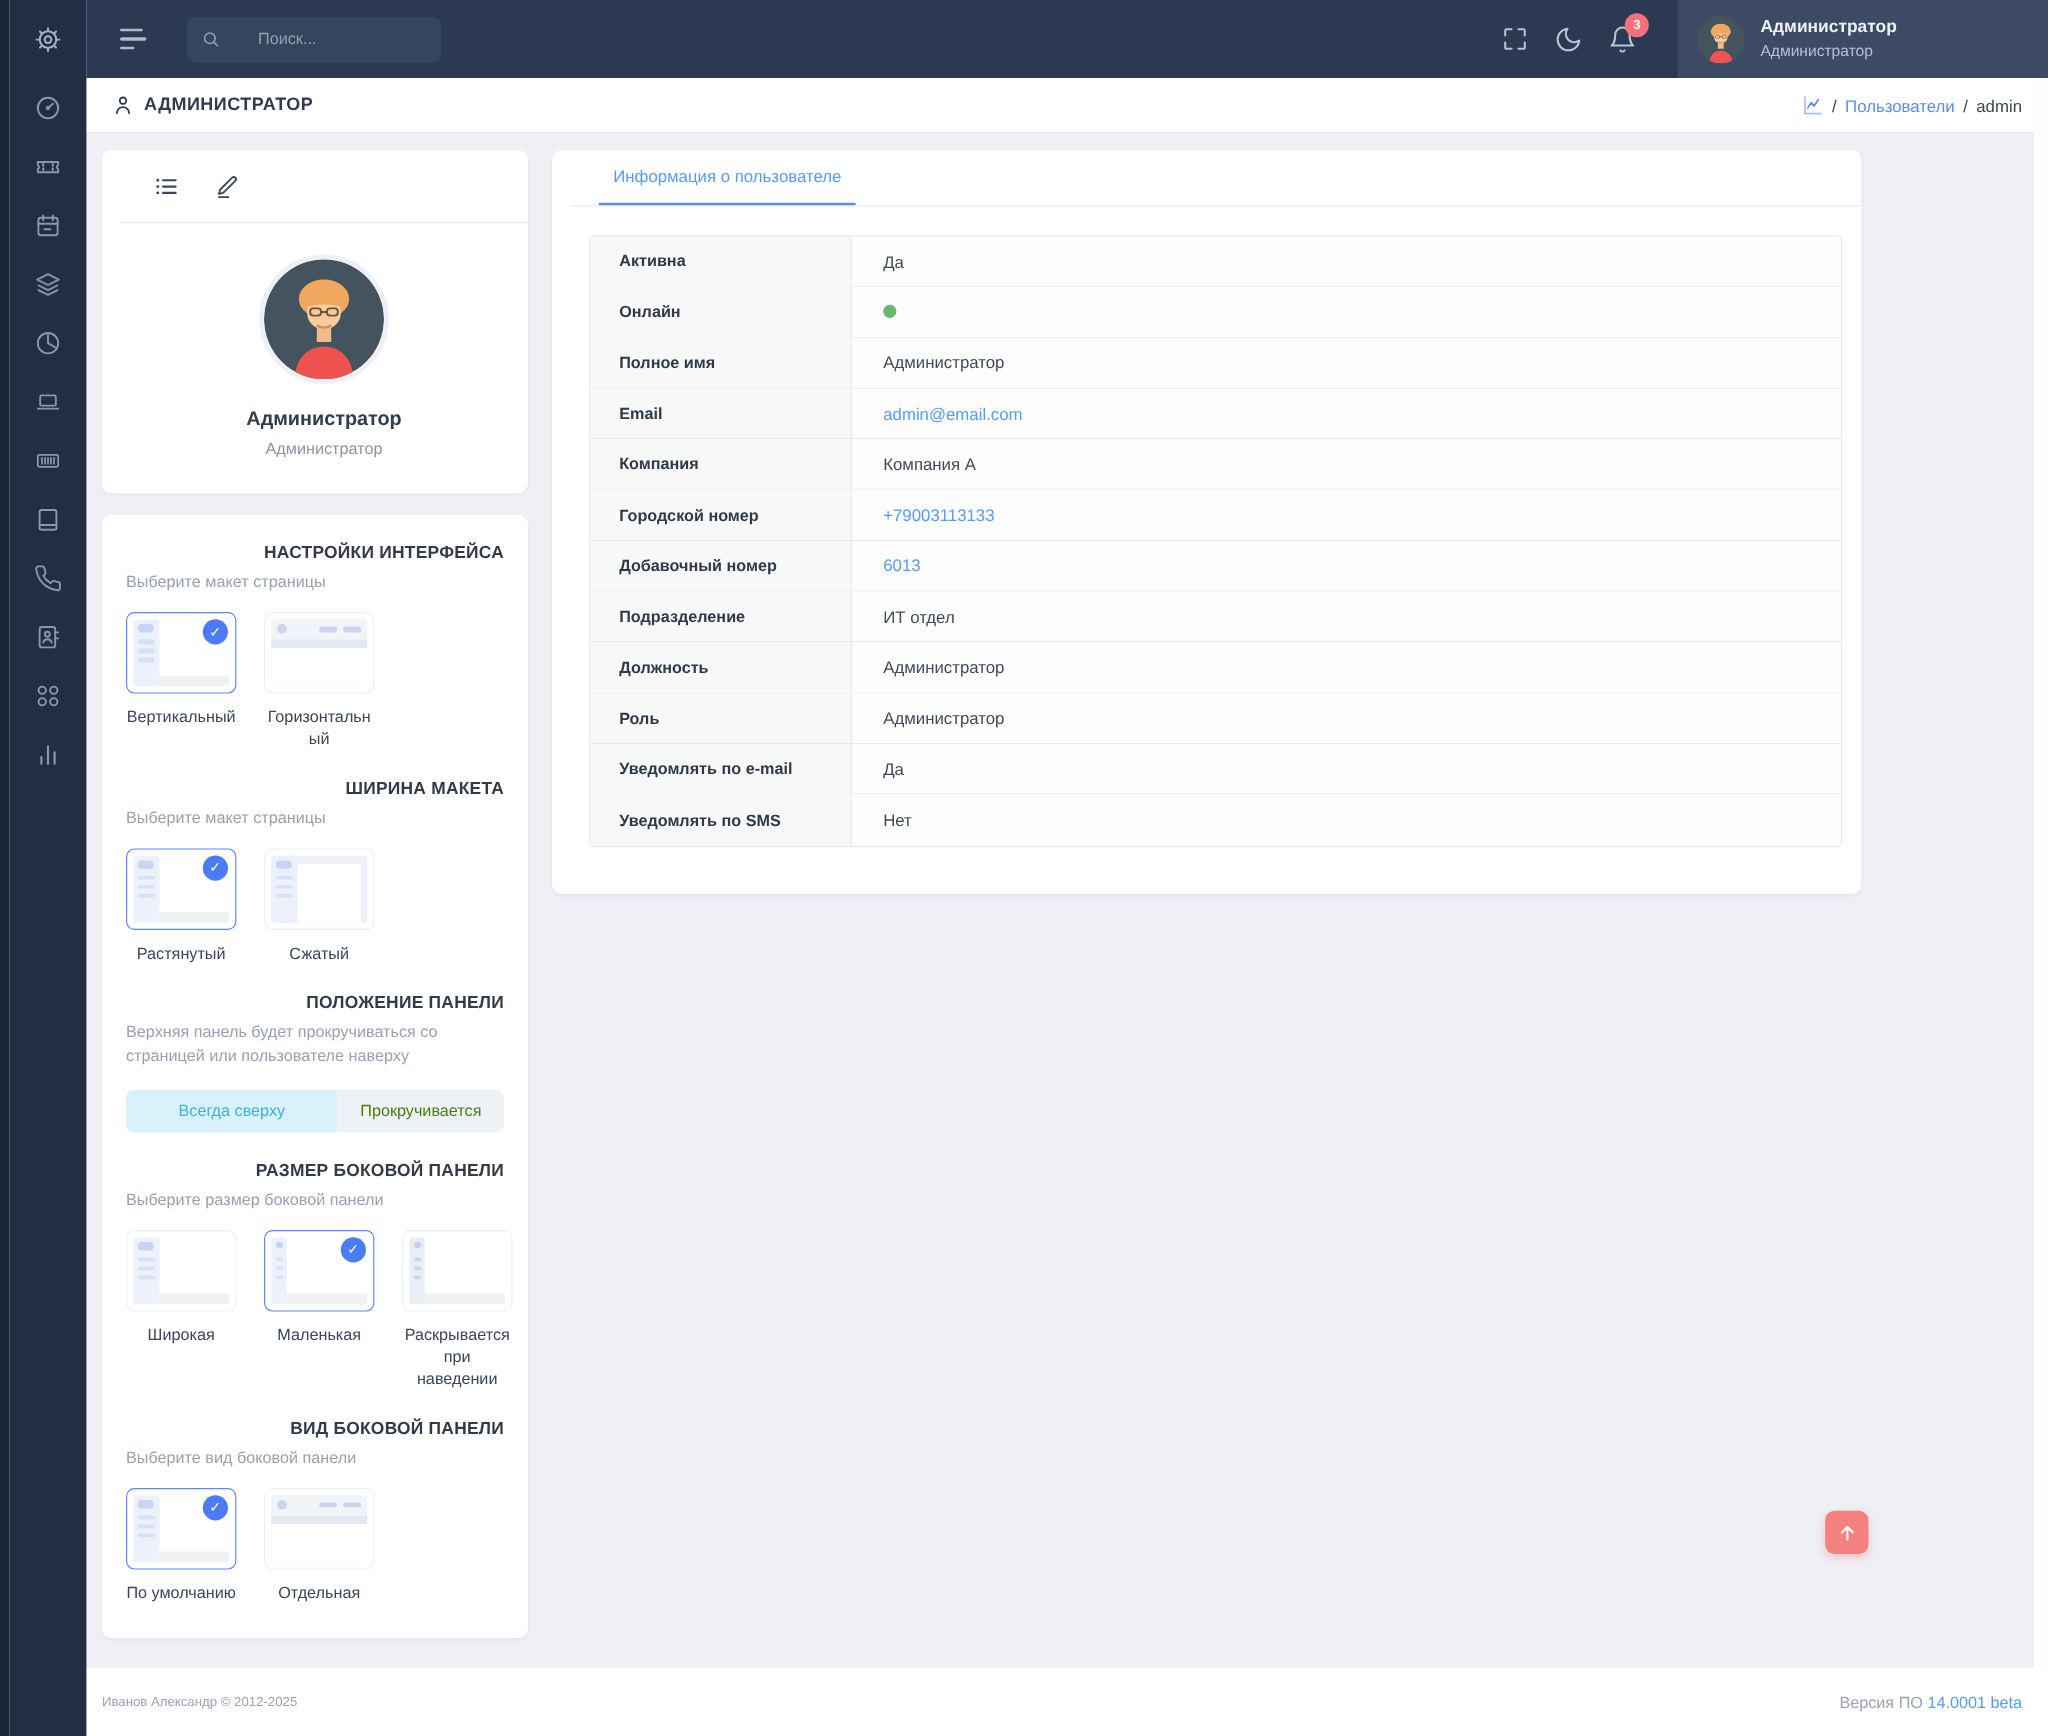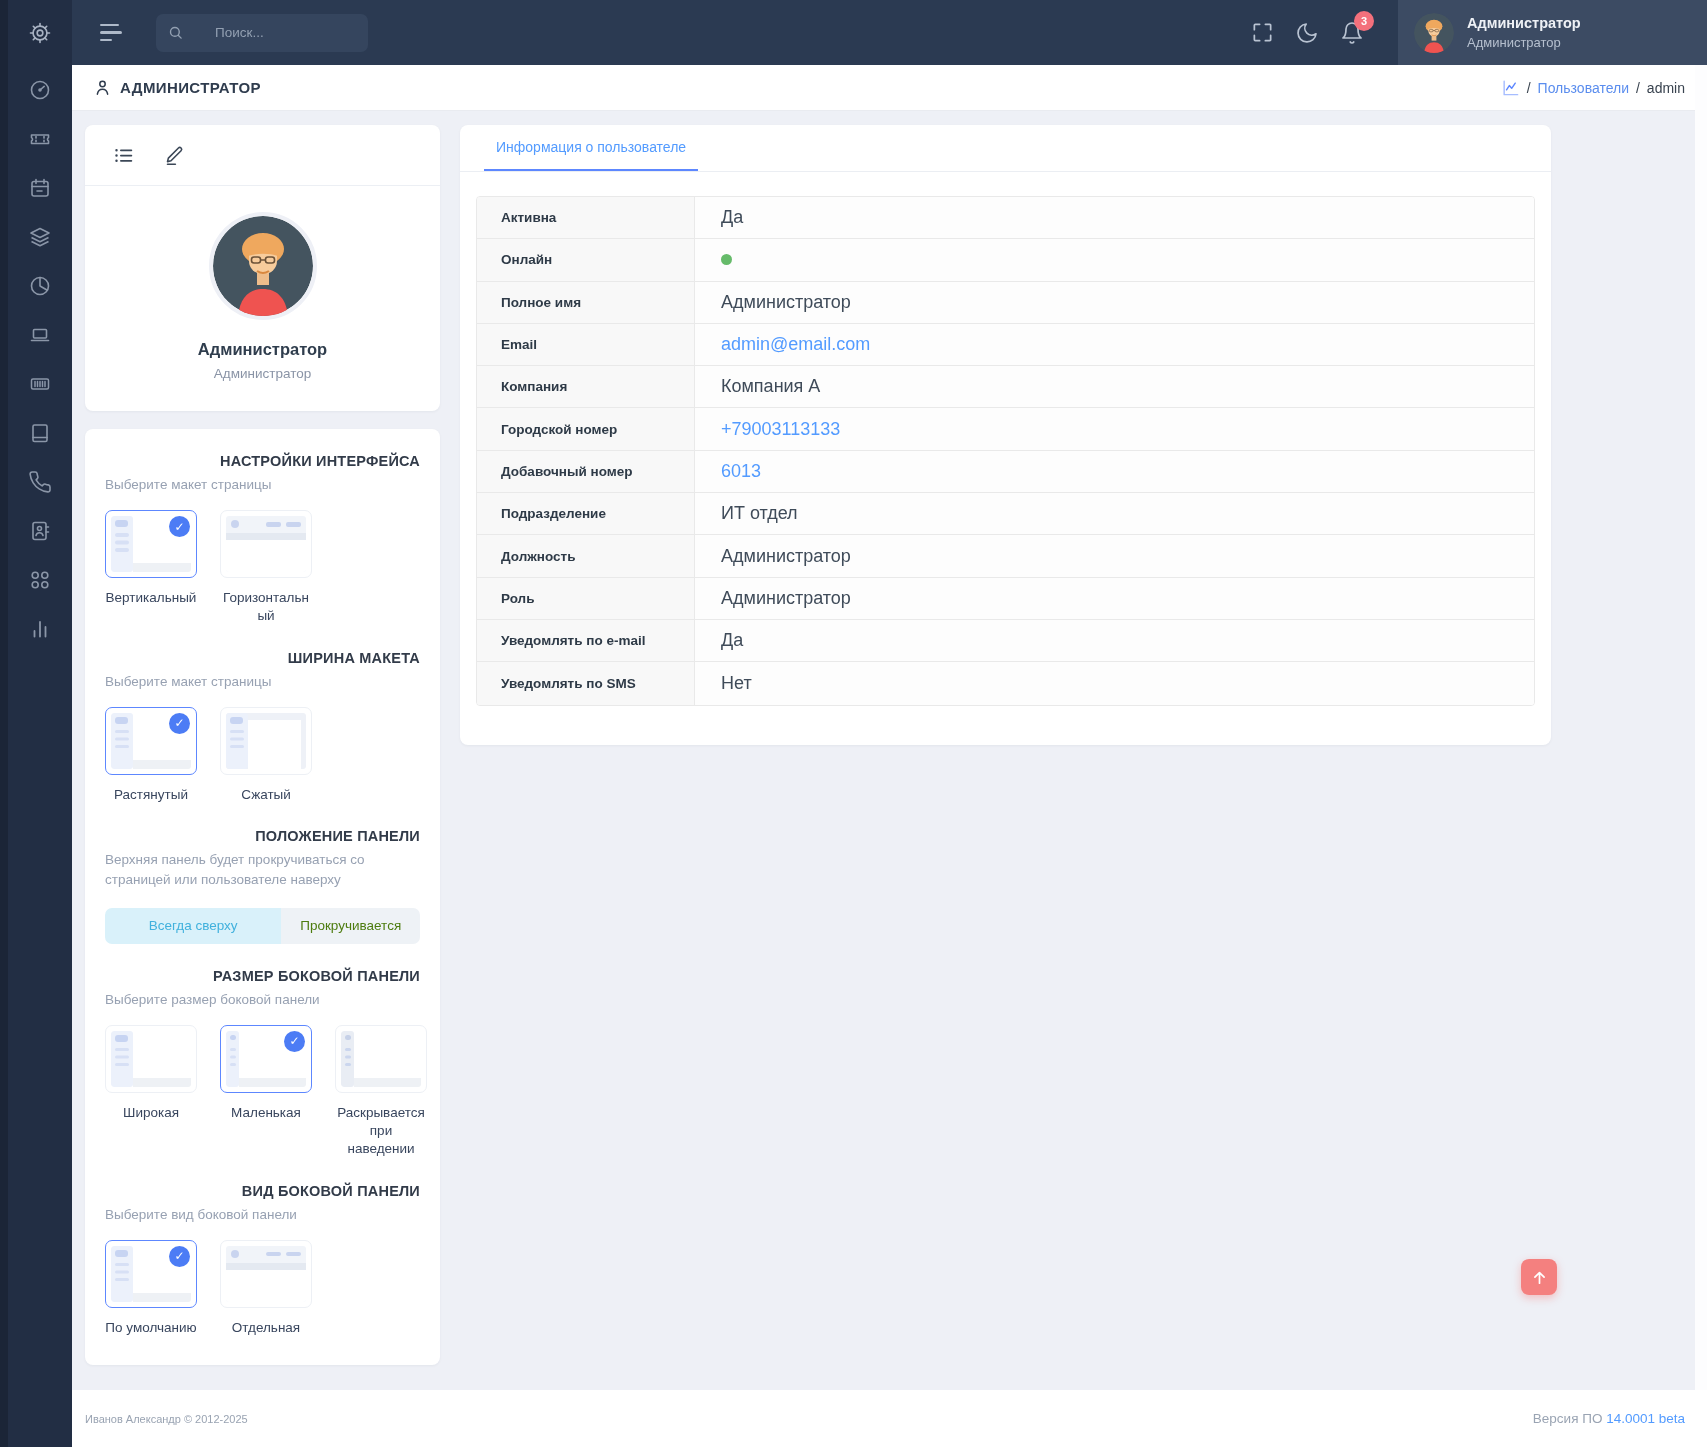--- a/index.html
+++ b/index.html
@@ -61,21 +61,21 @@
     border-bottom:1px solid #e9ebf0; display:flex; align-items:center; padding:0 22px 0 21px; z-index:20;
   }
   .page-title { display:flex; align-items:center; gap:8px; font-size:15px; font-weight:bold;
     letter-spacing:.4px; color:#2f3c4e; }
   .breadcrumb { margin-left:auto; display:flex; align-items:center; gap:7px; font-size:14px; color:#39434f; }
   .breadcrumb .bc-link { color:#5a8dee; cursor:pointer; }
 
   
   .content { position:absolute; left:72px; right:0; top:111px; bottom:57px; background:#eef0f6;
     padding:14px 0 0 13px; display:flex; align-items:flex-start; }
-  .card { background:#fff; border-radius:8px; box-shadow:0 1px 3px rgba(20,30,60,.05); }
+  .card { background:#fff; border-radius:8px; box-shadow:0 1px 3px rgba(20,30,60,.05);padding-left:15px; }
 
   .left-col { width:355px; flex:none; }
   .profile-card { width:100%; }
   .profile-toolbar { height:61px; display:flex; align-items:center; padding:0 28px; gap:30px;
     border-bottom:1px solid #eceff4; }
   .ptool { color:#3b4757; cursor:pointer; }
   .profile-body { text-align:center; padding:26px 0 30px; }
   .avatar-lg { width:108px; height:108px; margin:0 auto; border:4px solid #eef0f6; }
   .profile-name { margin-top:20px; font-size:16.5px; font-weight:bold; color:#2f3d4d; }
   .profile-role { margin-top:7px; font-size:13.5px; color:#8a94a6; }
@@ -135,21 +135,21 @@
   .info-card { width:100%; min-height:620px; }
   .tab-header { height:47px; border-bottom:1px solid #ebeef3; display:flex; padding:0 12px; }
   .tab { margin-left:12px; padding:0 12px; display:flex; align-items:center; font-size:14px;
     color:#539bff; border-bottom:2px solid #5d87ff; cursor:pointer; }
   .info-table { margin:24px 16px 16px; border:1px solid #e9e9e9; border-radius:4px; overflow:hidden; }
   .trow { display:flex; height:42.3px; border-bottom:1px solid #e9e9e9; }
   .trow:last-child { border-bottom:none; }
   .tlabel { width:218px; flex:none; background:#f8f8f8; border-right:1px solid #e9e9e9;
     display:flex; align-items:center; padding-left:24px; font-weight:bold; font-size:13.5px; color:#2e3a47; }
   .tvalue { flex:1; background:#fdfdfd; display:flex; align-items:center; padding-left:26px;
-    font-size:18px; color:#3f4b59; }
+    font-size:14px; color:#3f4b59; }
   .tvalue.link { color:#539bff; cursor:pointer; }
   .online-dot { width:11px; height:11px; border-radius:50%; background:#66bb6a; display:inline-block; }
 
   
   .footer { position:absolute; left:72px; right:0; bottom:0; height:57px; background:#fff;
     display:flex; align-items:center; padding:0 22px 0 13px; z-index:20; }
   .footer .copy { font-size:11px; color:#99a3b2; }
   .footer .ver { margin-left:auto; font-size:13.5px; color:#9aa4b3; }
   .footer .ver b { font-weight:normal; color:#539bff; cursor:pointer; }
 

